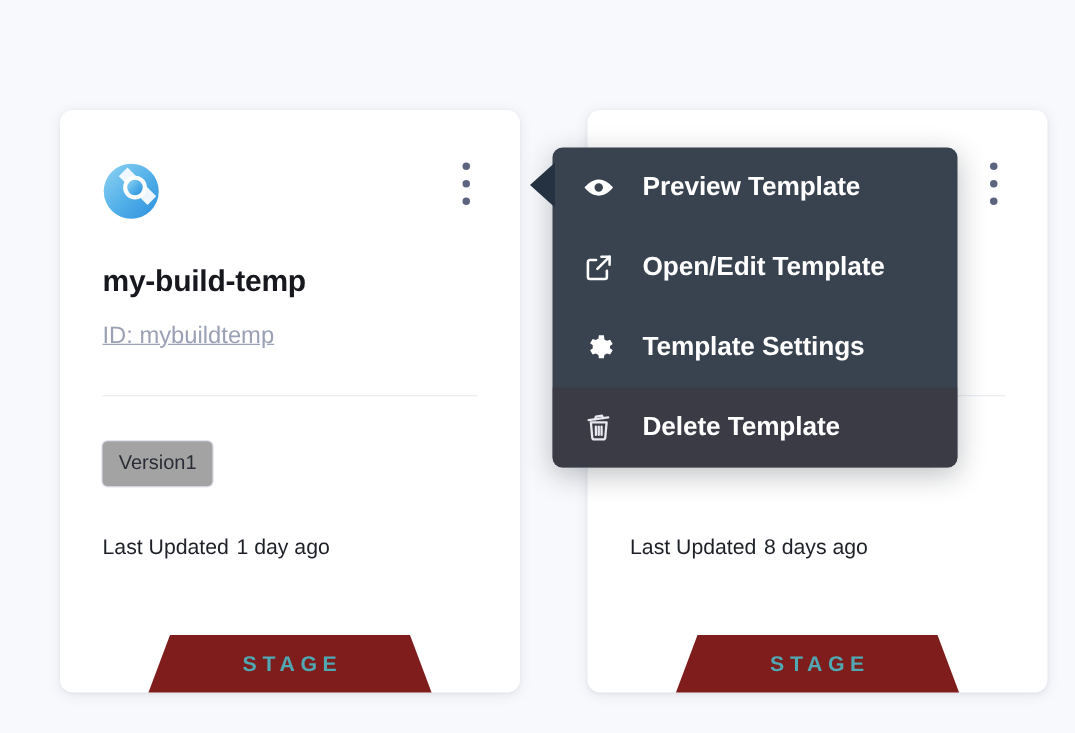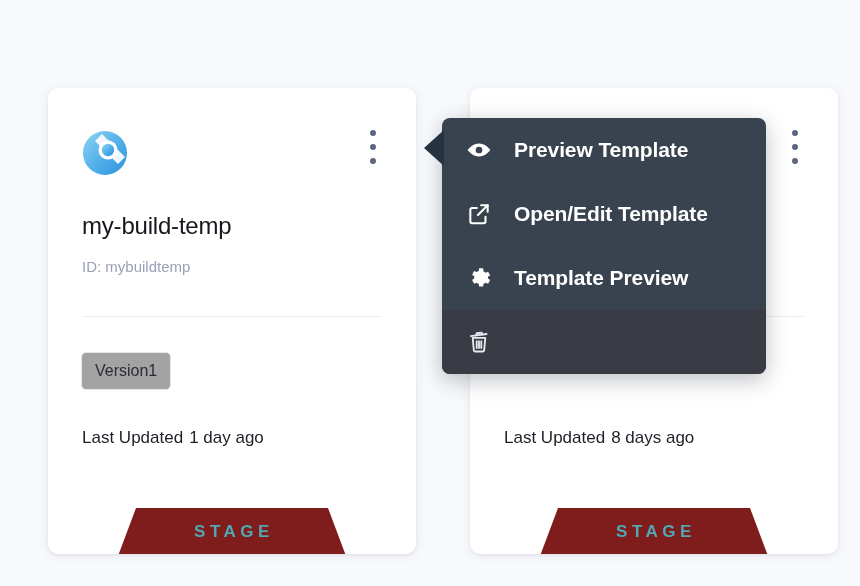--- a/index.html
+++ b/index.html
@@ -60,32 +60,33 @@
     border-radius: 50%;
     background: #5c6480;
   }
 
   
   .card-title {
     position: absolute;
     left: 34px;
     top: 124px;
     font-size: 24px;
-    font-weight: 400;
+    font-weight: 700;
     color: #16181d;
     letter-spacing: -0.2px;
     white-space: nowrap;
   }
   .card-id {
     position: absolute;
     left: 34px;
     top: 170px;
-    font-size: 15px;
+    font-size: 19px;
     color: #9ba0b5;
     white-space: nowrap;
+    text-decoration: underline;
   }
   .divider {
     position: absolute;
     left: 34px;
     top: 228px;
     width: 300px;
     height: 1px;
     background: #eceef4;
   }
   .version-badge {
@@ -296,27 +297,28 @@
     <span class="mi-label">Open/Edit Template</span>
   </div>
 
   <div class="menu-item">
     <span class="mi-icon">
       <svg width="26" height="26" viewBox="0 0 24 24">
         <path fill="#ffffff" d="M12 8.4a3.6 3.6 0 1 0 0 7.2 3.6 3.6 0 0 0 0-7.2zm0 5.5a1.9 1.9 0 1 1 0-3.8 1.9 1.9 0 0 1 0 3.8z"></path>
         <path fill="#ffffff" d="M20.3 13.1a8.6 8.6 0 0 0 0-2.2l2-1.4-1.9-3.3-2.3.9a8.5 8.5 0 0 0-1.9-1.1L15.8 3h-3.7l-.4 2.5c-.7.25-1.3.6-1.9 1.05l-2.3-.9L5.6 8.95l2 1.4a8.6 8.6 0 0 0 0 2.2l-2 1.4 1.9 3.3 2.3-.9c.6.45 1.2.8 1.9 1.05l.4 2.5h3.7l.4-2.5c.7-.25 1.3-.6 1.9-1.05l2.3.9 1.9-3.3-2-1.4z"></path>
       </svg>
     </span>
-    <span class="mi-label">Template Preview</span>
+    <span class="mi-label">Template Settings</span>
   </div>
 
   <div class="menu-item is-active">
     <span class="mi-icon">
       <svg width="26" height="26" viewBox="0 0 24 24" fill="none" stroke="#e7e9ee" stroke-width="1.7" stroke-linecap="round" stroke-linejoin="round">
         <path d="M4.5 6.6 L19 4.6"></path>
         <path d="M9.3 5.9 L9.9 3.9 L14.4 3.3 L15.2 5.1"></path>
         <path d="M6.2 8.2h11.6l-1 11.3a1.4 1.4 0 0 1-1.4 1.3H8.6a1.4 1.4 0 0 1-1.4-1.3L6.2 8.2z"></path>
         <path d="M9.9 11.3v6.2M12 11.3v6.2M14.1 11.3v6.2"></path>
       </svg>
     </span>
+    <span class="mi-label">Delete Template</span>
   </div>
 
 </div>
 
 </body></html>

